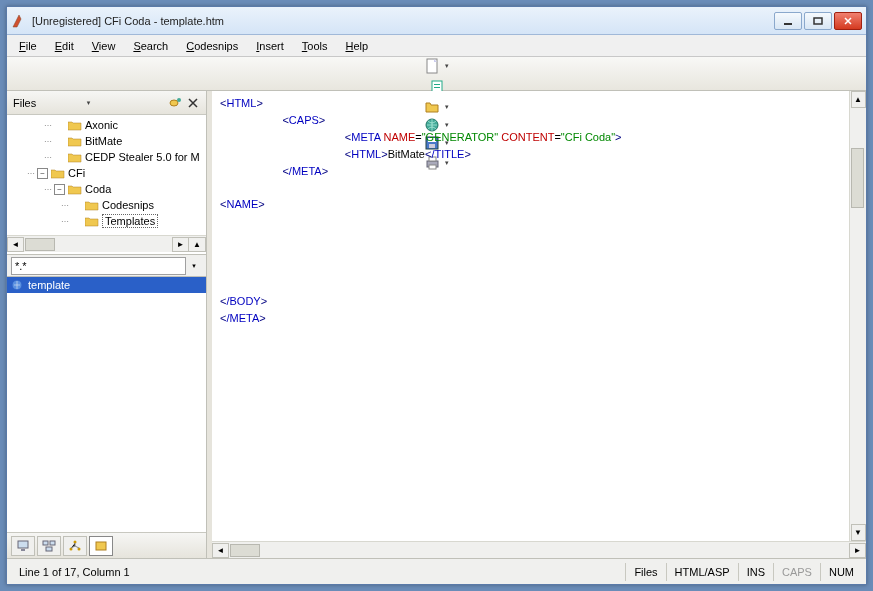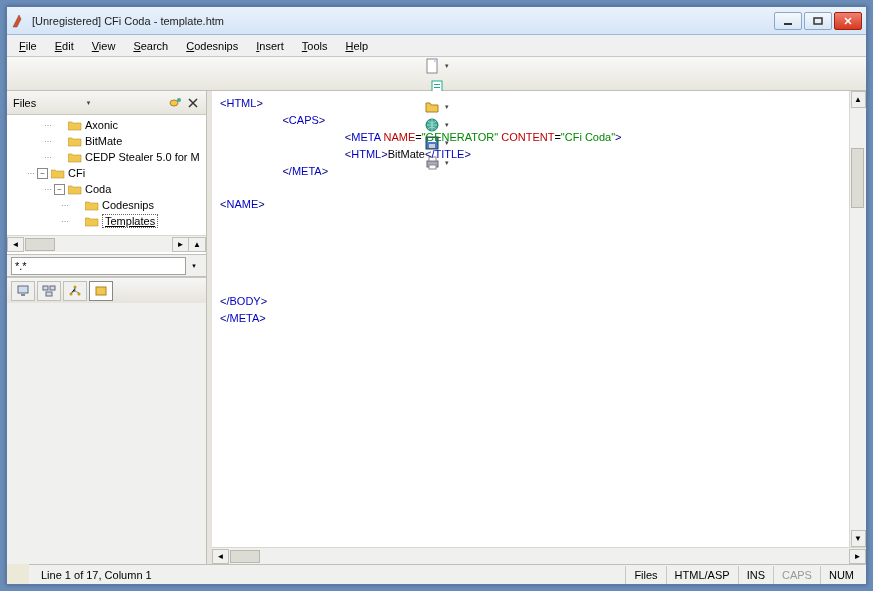--- a/index.html
+++ b/index.html
@@ -26,21 +26,21 @@
 .side-header { height: 24px; background: linear-gradient(#f6f6f4,#e6e4dc); border-bottom: 1px solid #c8c8c0; display: flex; align-items: center; padding: 0 6px; gap: 4px; }
 .side-header .label { flex: 1; }
 .side-icon { width: 14px; height: 14px; cursor: pointer; display:flex; align-items:center; justify-content:center; }
 .tree-pane { height: 140px; overflow: hidden; border-bottom: 1px solid #c0c0b8; position: relative; background: #fff; }
 .tree { padding: 2px 0; overflow: hidden; height: 120px; }
 .tree-item { display: flex; align-items: center; height: 16px; padding-left: 8px; white-space: nowrap; cursor: pointer; }
 .tree-item .exp { width: 11px; height: 11px; border: 1px solid #888; margin-right: 3px; font-size: 8px; line-height: 9px; text-align: center; color: #444; background: #fff; }
 .tree-item .noexp { width: 11px; margin-right: 3px; }
 .tree-item .dots { width: 12px; color: #888; font-size: 8px; text-align: center; }
 .folder-icon { width: 14px; height: 11px; margin-right: 3px; }
-.tree-item.selected span.lbl { border: 1px dotted #666; padding: 0 2px; text-decoration: underline; }
+.tree-item.selected span.lbl { border: 1px dotted #666; padding: 0 2px; }
 .tree-hscroll { height: 17px; background: #f0f0ee; border-top: 1px solid #d8d8d0; display: flex; align-items: center; }
 .tree-hscroll .arrow { width: 17px; height: 15px; border: 1px solid #c0c0b8; background: #f0f0ee; font-size: 8px; display:flex; align-items:center; justify-content:center; cursor:pointer; }
 .tree-hscroll .thumb { width: 30px; height: 13px; background: #dcdcd4; border: 1px solid #b8b8b0; margin-left: 1px; cursor:pointer; }
 .filter-row { height: 22px; border-bottom: 1px solid #c0c0b8; display: flex; align-items: center; padding: 2px 4px; }
 .filter-input { flex: 1; height: 18px; border: 1px solid #a0a0a0; padding: 0 3px; background: #fff; font-size: 11px; }
 .filelist { flex: 1; background: #fff; overflow: auto; }
 .file-row { height: 16px; display: flex; align-items: center; padding: 0 4px; gap: 4px; cursor: pointer; }
 .file-row.selected { background: #2a60c8; color: #fff; }
 .side-footer { height: 26px; background: linear-gradient(#f6f6f4,#e6e4dc); border-top: 1px solid #c8c8c0; display: flex; align-items: center; padding: 0 4px; gap: 2px; }
 .footer-btn { width: 24px; height: 20px; border: 1px solid #c0c0b8; background: #f0f0ee; display: flex; align-items: center; justify-content: center; cursor: pointer; }
@@ -48,21 +48,21 @@
 .splitter { width: 5px; background: #e6e4dc; cursor: col-resize; }
 .editor-wrap { flex: 1; display: flex; flex-direction: column; background: #fff; }
 .editor { flex: 1; padding: 4px 8px; overflow: auto; font-family: "Courier New", monospace; font-size: 13px; line-height: 16px; white-space: pre; position: relative; }
 .editor-hscroll { height: 17px; background: #f0f0ee; border-top: 1px solid #d8d8d0; display: flex; align-items: center; }
 .editor-hscroll .arrow { width: 17px; height: 15px; border: 1px solid #c0c0b8; background: #f0f0ee; font-size: 8px; display:flex; align-items:center; justify-content:center; cursor:pointer; }
 .editor-hscroll .thumb { width: 30px; height: 13px; background: #dcdcd4; border: 1px solid #b8b8b0; margin-left: 1px; cursor:pointer; }
 .editor-vscroll { width: 17px; background: #f0f0ee; border-left: 1px solid #d8d8d0; display: flex; flex-direction: column; align-items: center; }
 .editor-vscroll .arrow { height: 17px; width: 15px; border: 1px solid #c0c0b8; background: #f0f0ee; font-size: 8px; display:flex; align-items:center; justify-content:center; cursor:pointer; }
 .editor-vscroll .vthumb { height: 60px; width: 13px; background: #dcdcd4; border: 1px solid #b8b8b0; margin-top: 40px; cursor:pointer; }
 .editor-row { flex:1; display:flex; overflow:hidden; }
-.statusbar { height: 20px; background: #f0f0ee; border-top: 1px solid #c0c0b8; display: flex; align-items: center; padding: 0 4px; margin-left: 22px; }
+.statusbar { height: 26px; background: #f0f0ee; border-top: 1px solid #c0c0b8; display: flex; align-items: center; padding: 0 4px; }
 .status-cell { padding: 0 8px; border-left: 1px solid #c8c8c0; height: 18px; display: flex; align-items: center; }
 .status-cell:first-child { border-left: none; flex: 1; }
 .status-cell.dim { color: #999; }
 
 .c-br { color: #000080; } 
 .c-tag { color: #0000c0; }
 .c-attr { color: #bf0000; }
 .c-val { color: #008800; }
 .c-txt { color: #000; }
 svg { display: block; }
@@ -307,20 +307,29 @@
         </div>
       </div>
 
       <div class="filter-row">
         <input class="filter-input" value="*.*" style="">
         <div class="tbtn" style="width:16px;height:16px">
             <span style="font-size:7px">▾</span>
           </div>
       </div>
 
+      <div class="filelist" id="filelist">
+          <div class="file-row selected">
+            <svg width="13" height="13" viewBox="0 0 13 13">
+              <circle cx="6" cy="6" r="5" fill="#5a90e0" stroke="#2a60c8"></circle>
+              <path d="M3 6 L9 6 M6 2 L6 10" stroke="#cde" stroke-width="0.7"></path>
+            </svg>
+            <span>template</span>
+          </div>
+        </div>
 
       <div class="side-footer">
         <div class="footer-btn">
             <svg width="14" height="12" viewBox="0 0 14 12">
               <rect x="2" y="1" width="10" height="7" fill="#cde" stroke="#667"></rect>
               <rect x="5" y="9" width="4" height="2" fill="#889"></rect>
             </svg>
           </div>
         <div class="footer-btn">
             <svg width="14" height="12" viewBox="0 0 14 12">

